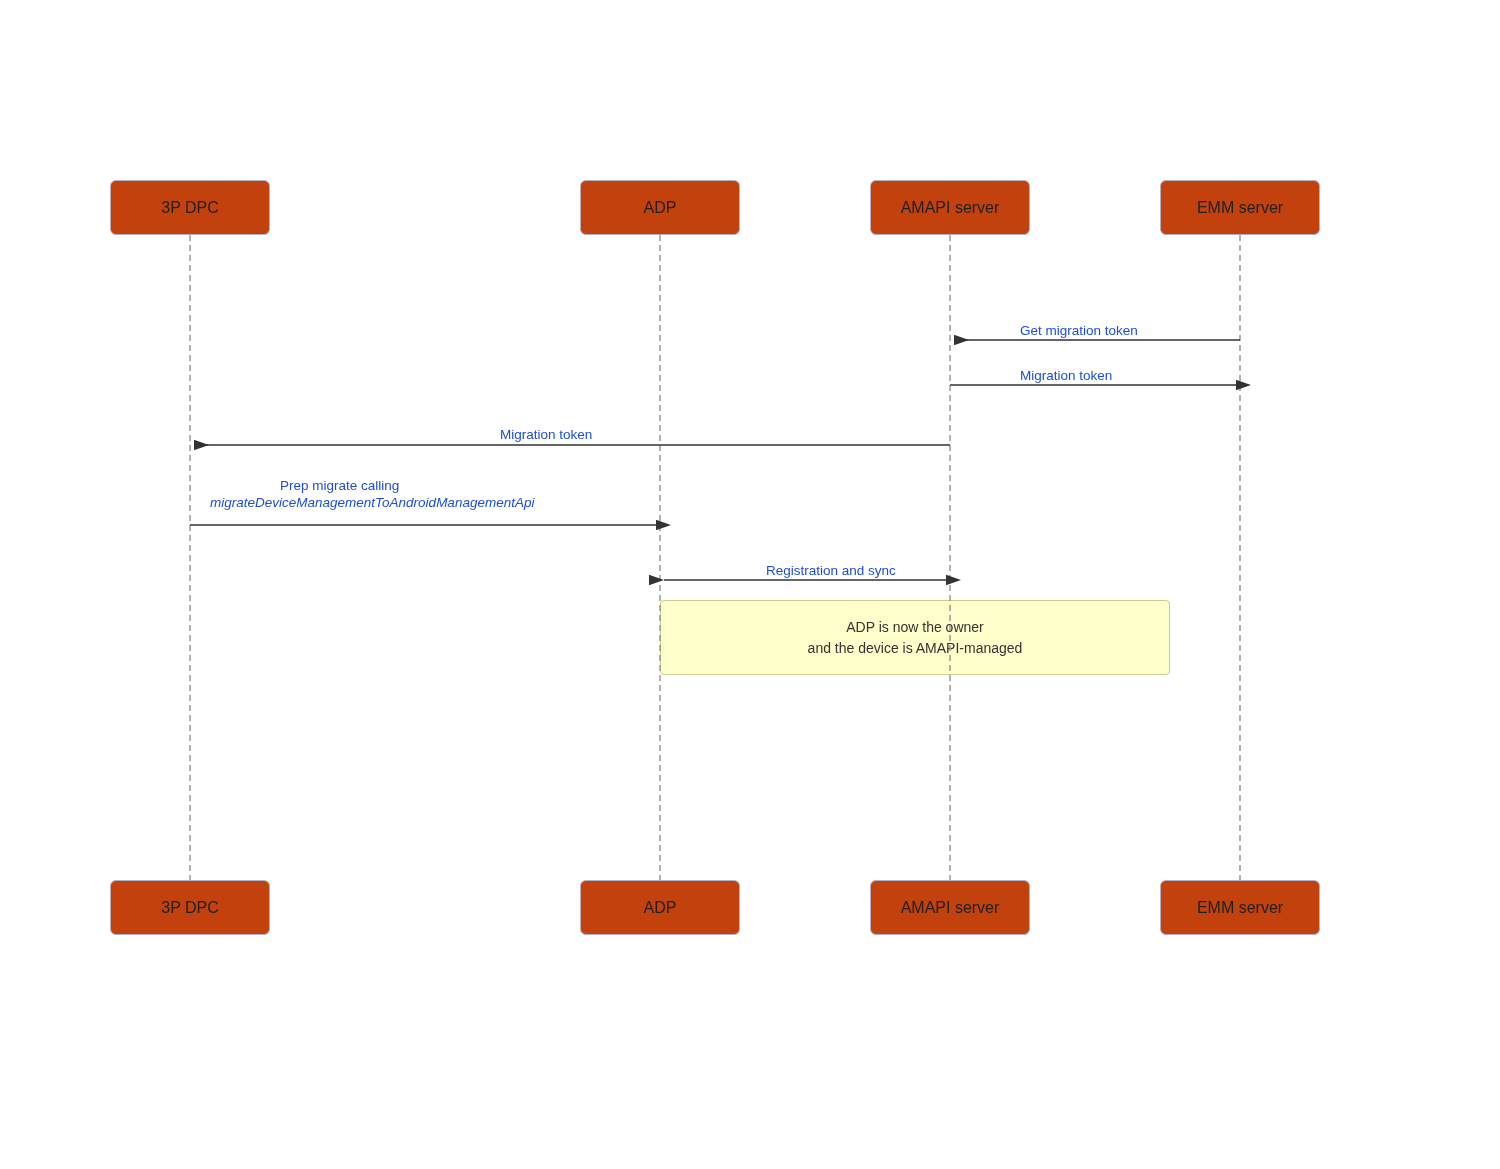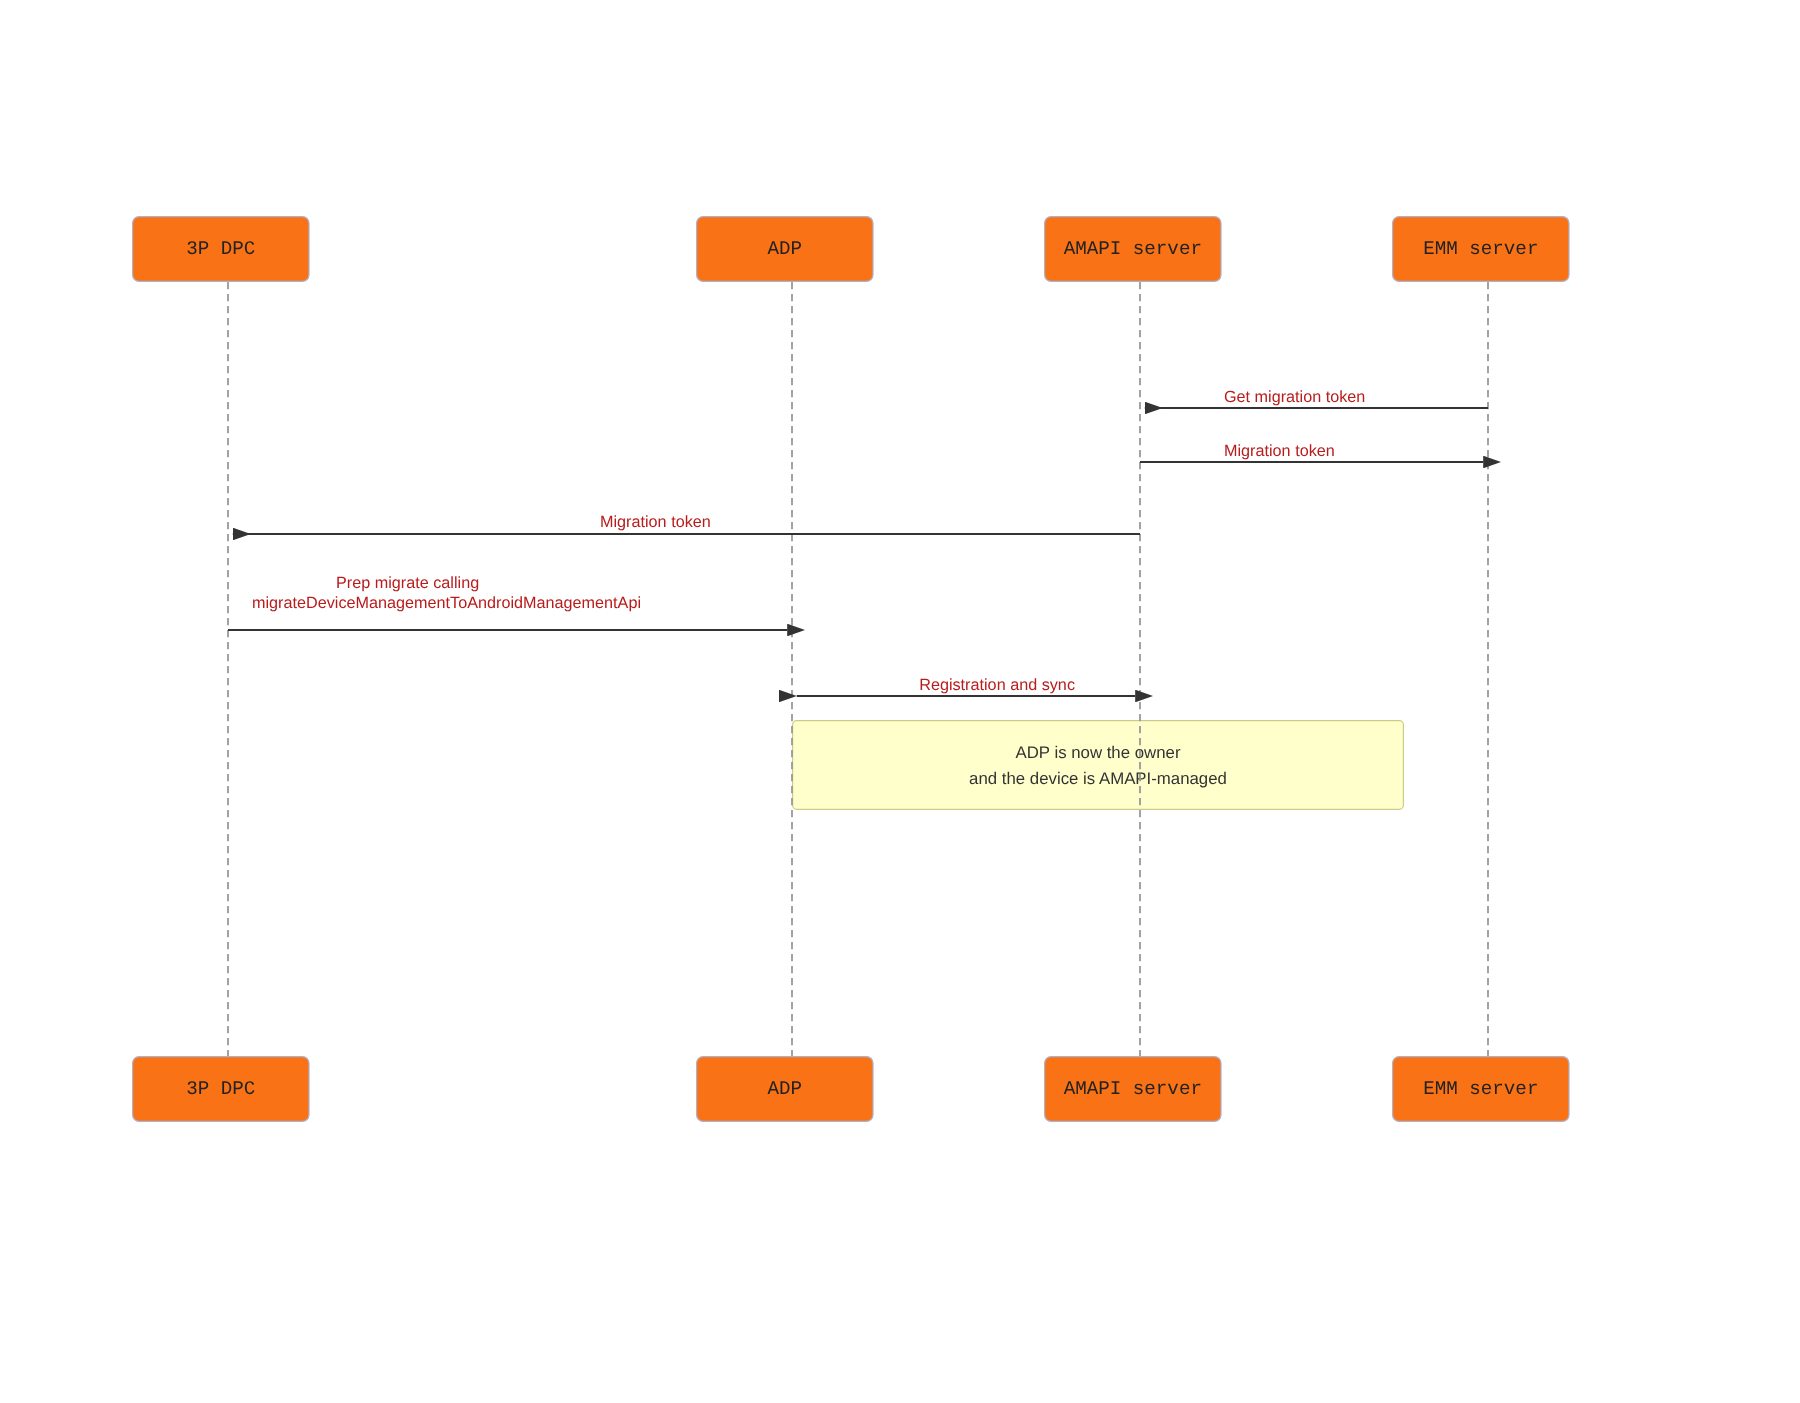--- a/index.html
+++ b/index.html
@@ -13,46 +13,45 @@
     }
     .diagram-container {
       position: absolute;
       top: 180px;
       left: 50px;
       width: 1400px;
       height: 800px;
     }
     .actor-box {
       position: absolute;
-      background: #f97316;
+      background: #c2410c;
       border: 1.5px solid #b0b0c8;
       border-radius: 6px;
       display: flex;
       align-items: center;
       justify-content: center;
       font-size: 16px;
       font-weight: 500;
       color: #222;
-      width: 148px;
+      width: 160px;
       height: 55px;
-      font-family: Liberation Mono, monospace;
     }
     svg.arrows {
       position: absolute;
       top: 0;
       left: 0;
       width: 100%;
       height: 100%;
       overflow: visible;
       pointer-events: none;
     }
     .message-label {
       position: absolute;
       font-size: 13.5px;
-      color: #b91c1c;
+      color: #1d4ed8;
       white-space: nowrap;
     }
     .highlight-box {
       position: absolute;
       background: #ffffcc;
       border: 1.5px solid #cccc88;
       border-radius: 4px;
       display: flex;
       align-items: center;
       justify-content: center;
@@ -125,17 +124,17 @@
   </svg>
 
   <div class="message-label" style="left:970px; top:143px;">Get migration token</div>
 
   <div class="message-label" style="left:970px; top:188px;">Migration token</div>
 
   <div class="message-label" style="left:450px; top:247px;">Migration token</div>
 
   <div class="message-label" style="left:230px; top:298px;">Prep migrate calling</div>
 
-  <div class="message-label" style="left:160px; top:315px;">migrateDeviceManagementToAndroidManagementApi</div>
+  <div class="message-label" style="left:160px; top:315px;font-style:italic;">migrateDeviceManagementToAndroidManagementApi</div>
 
   <div class="message-label" style="left:680px; top:383px;margin-left:36px;">Registration and sync</div>
 
 </div>
 
 </body></html>

